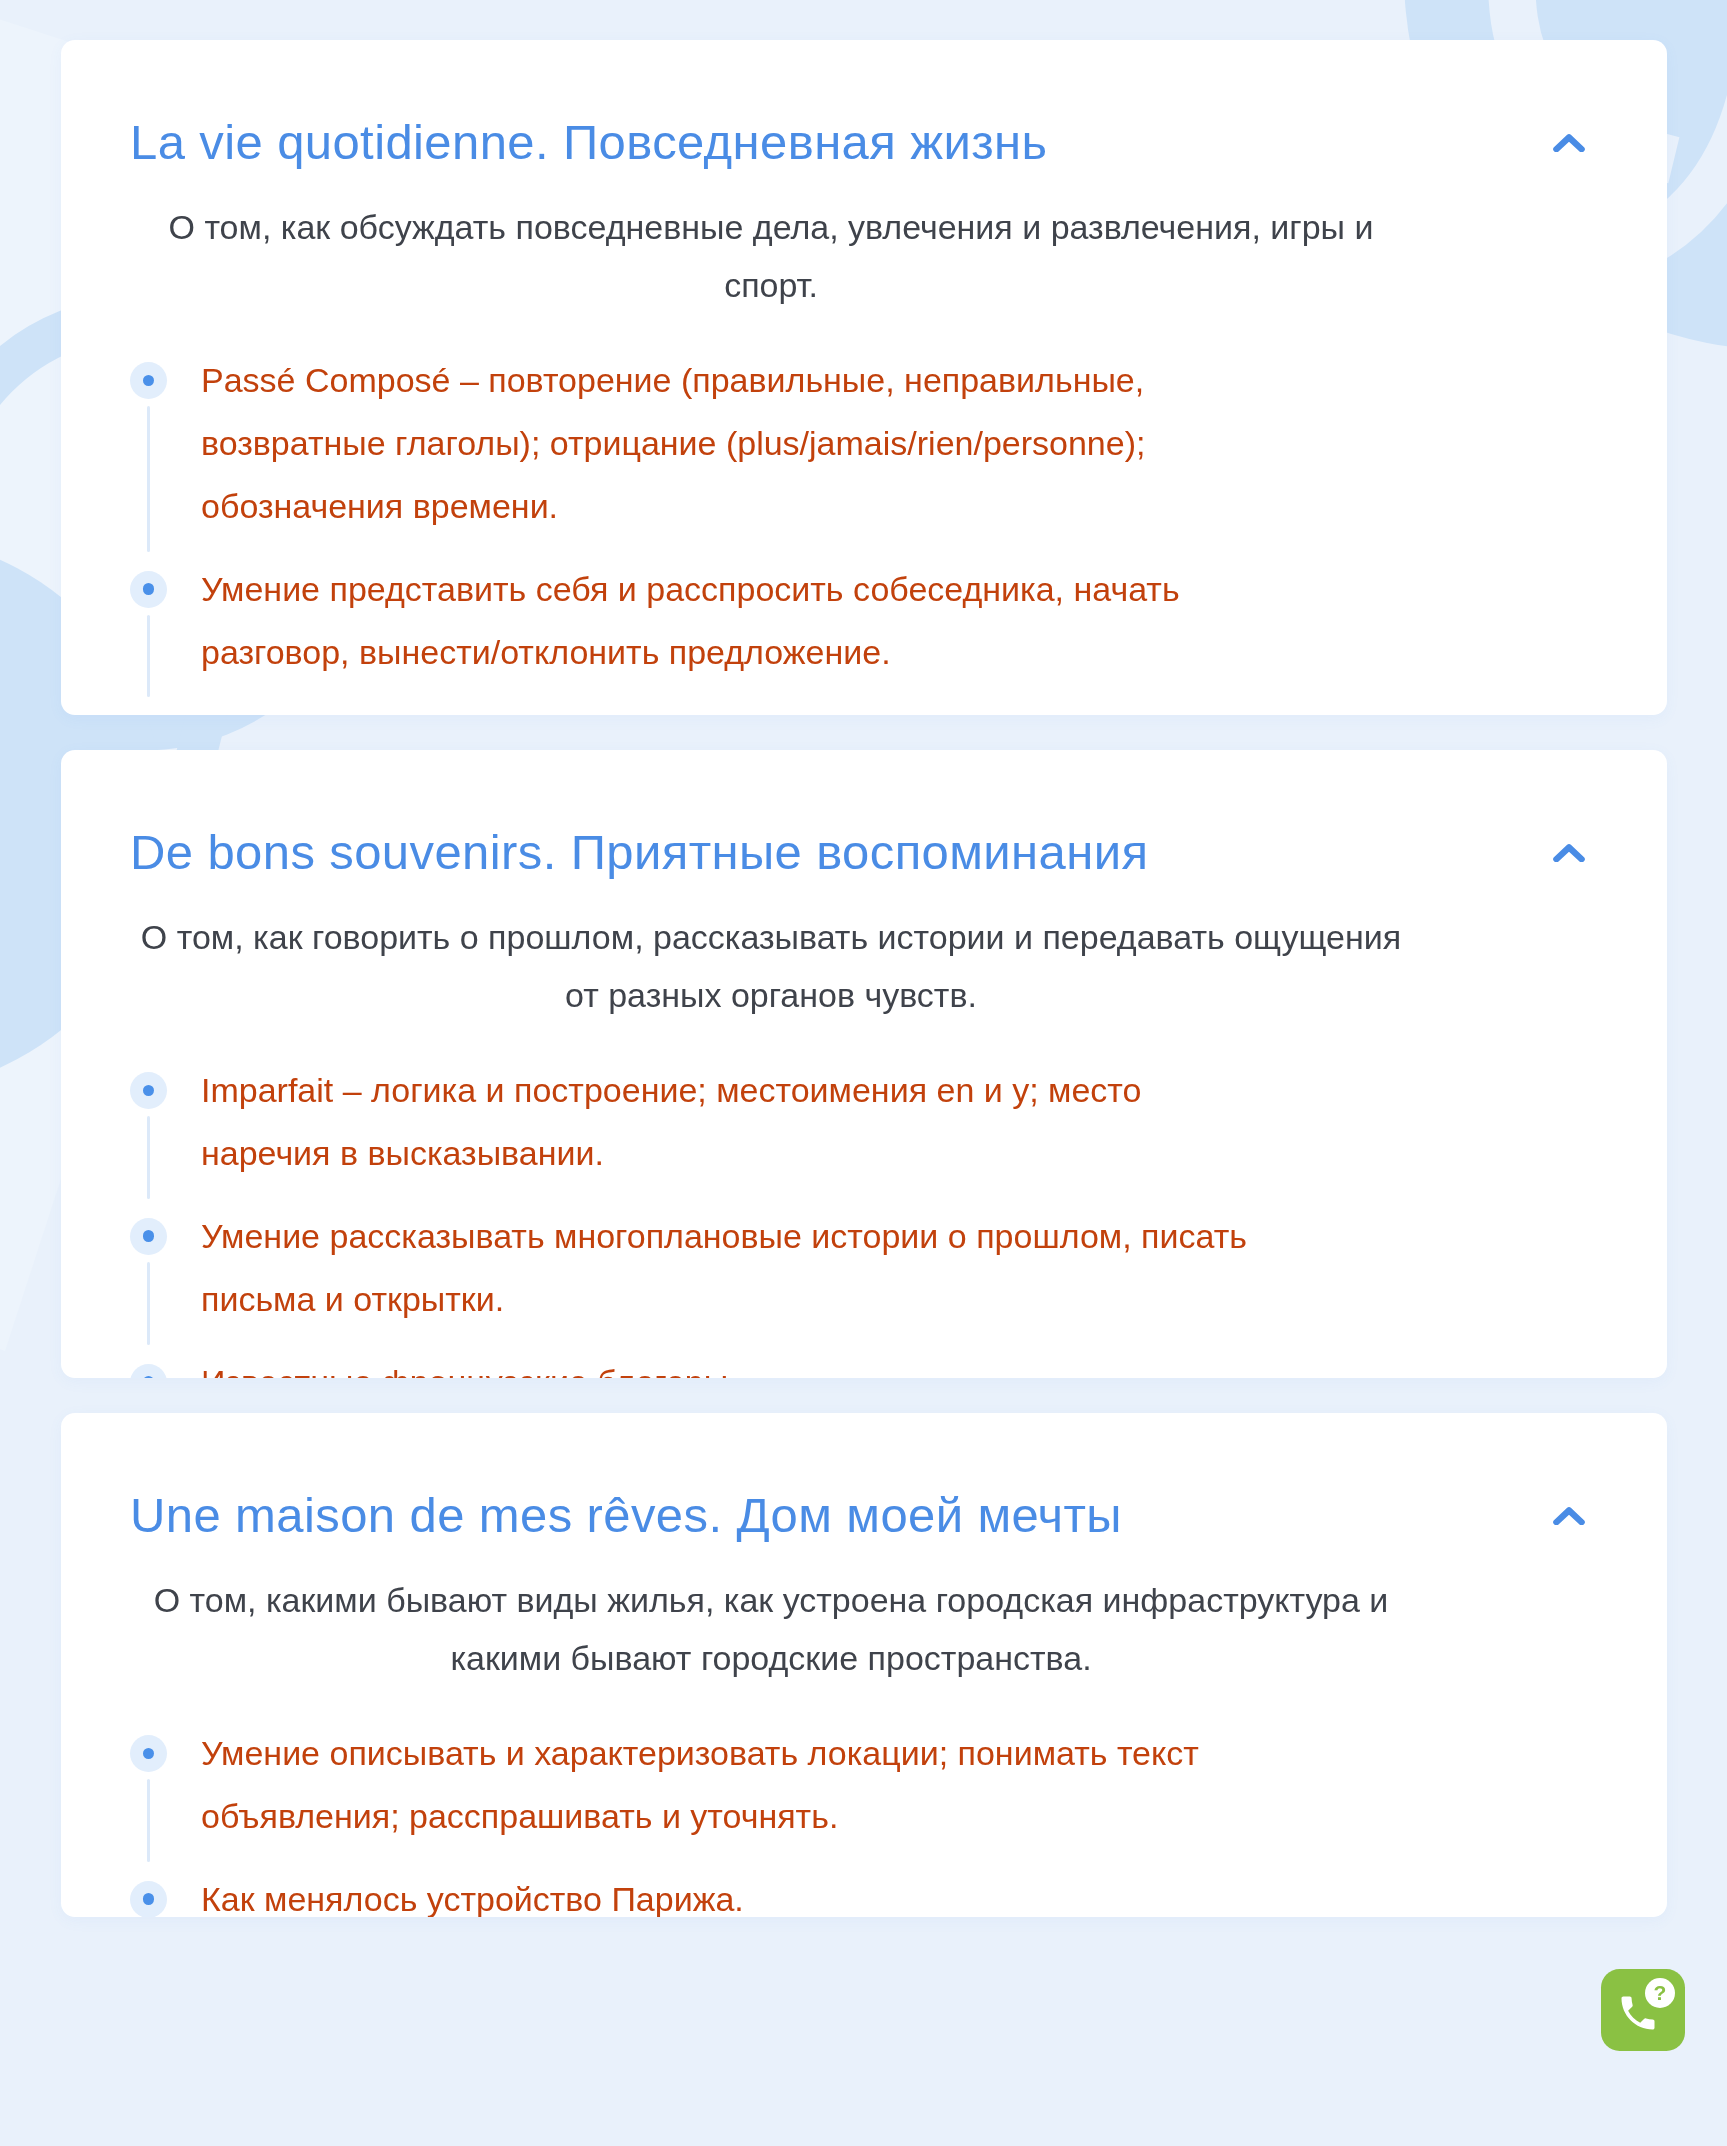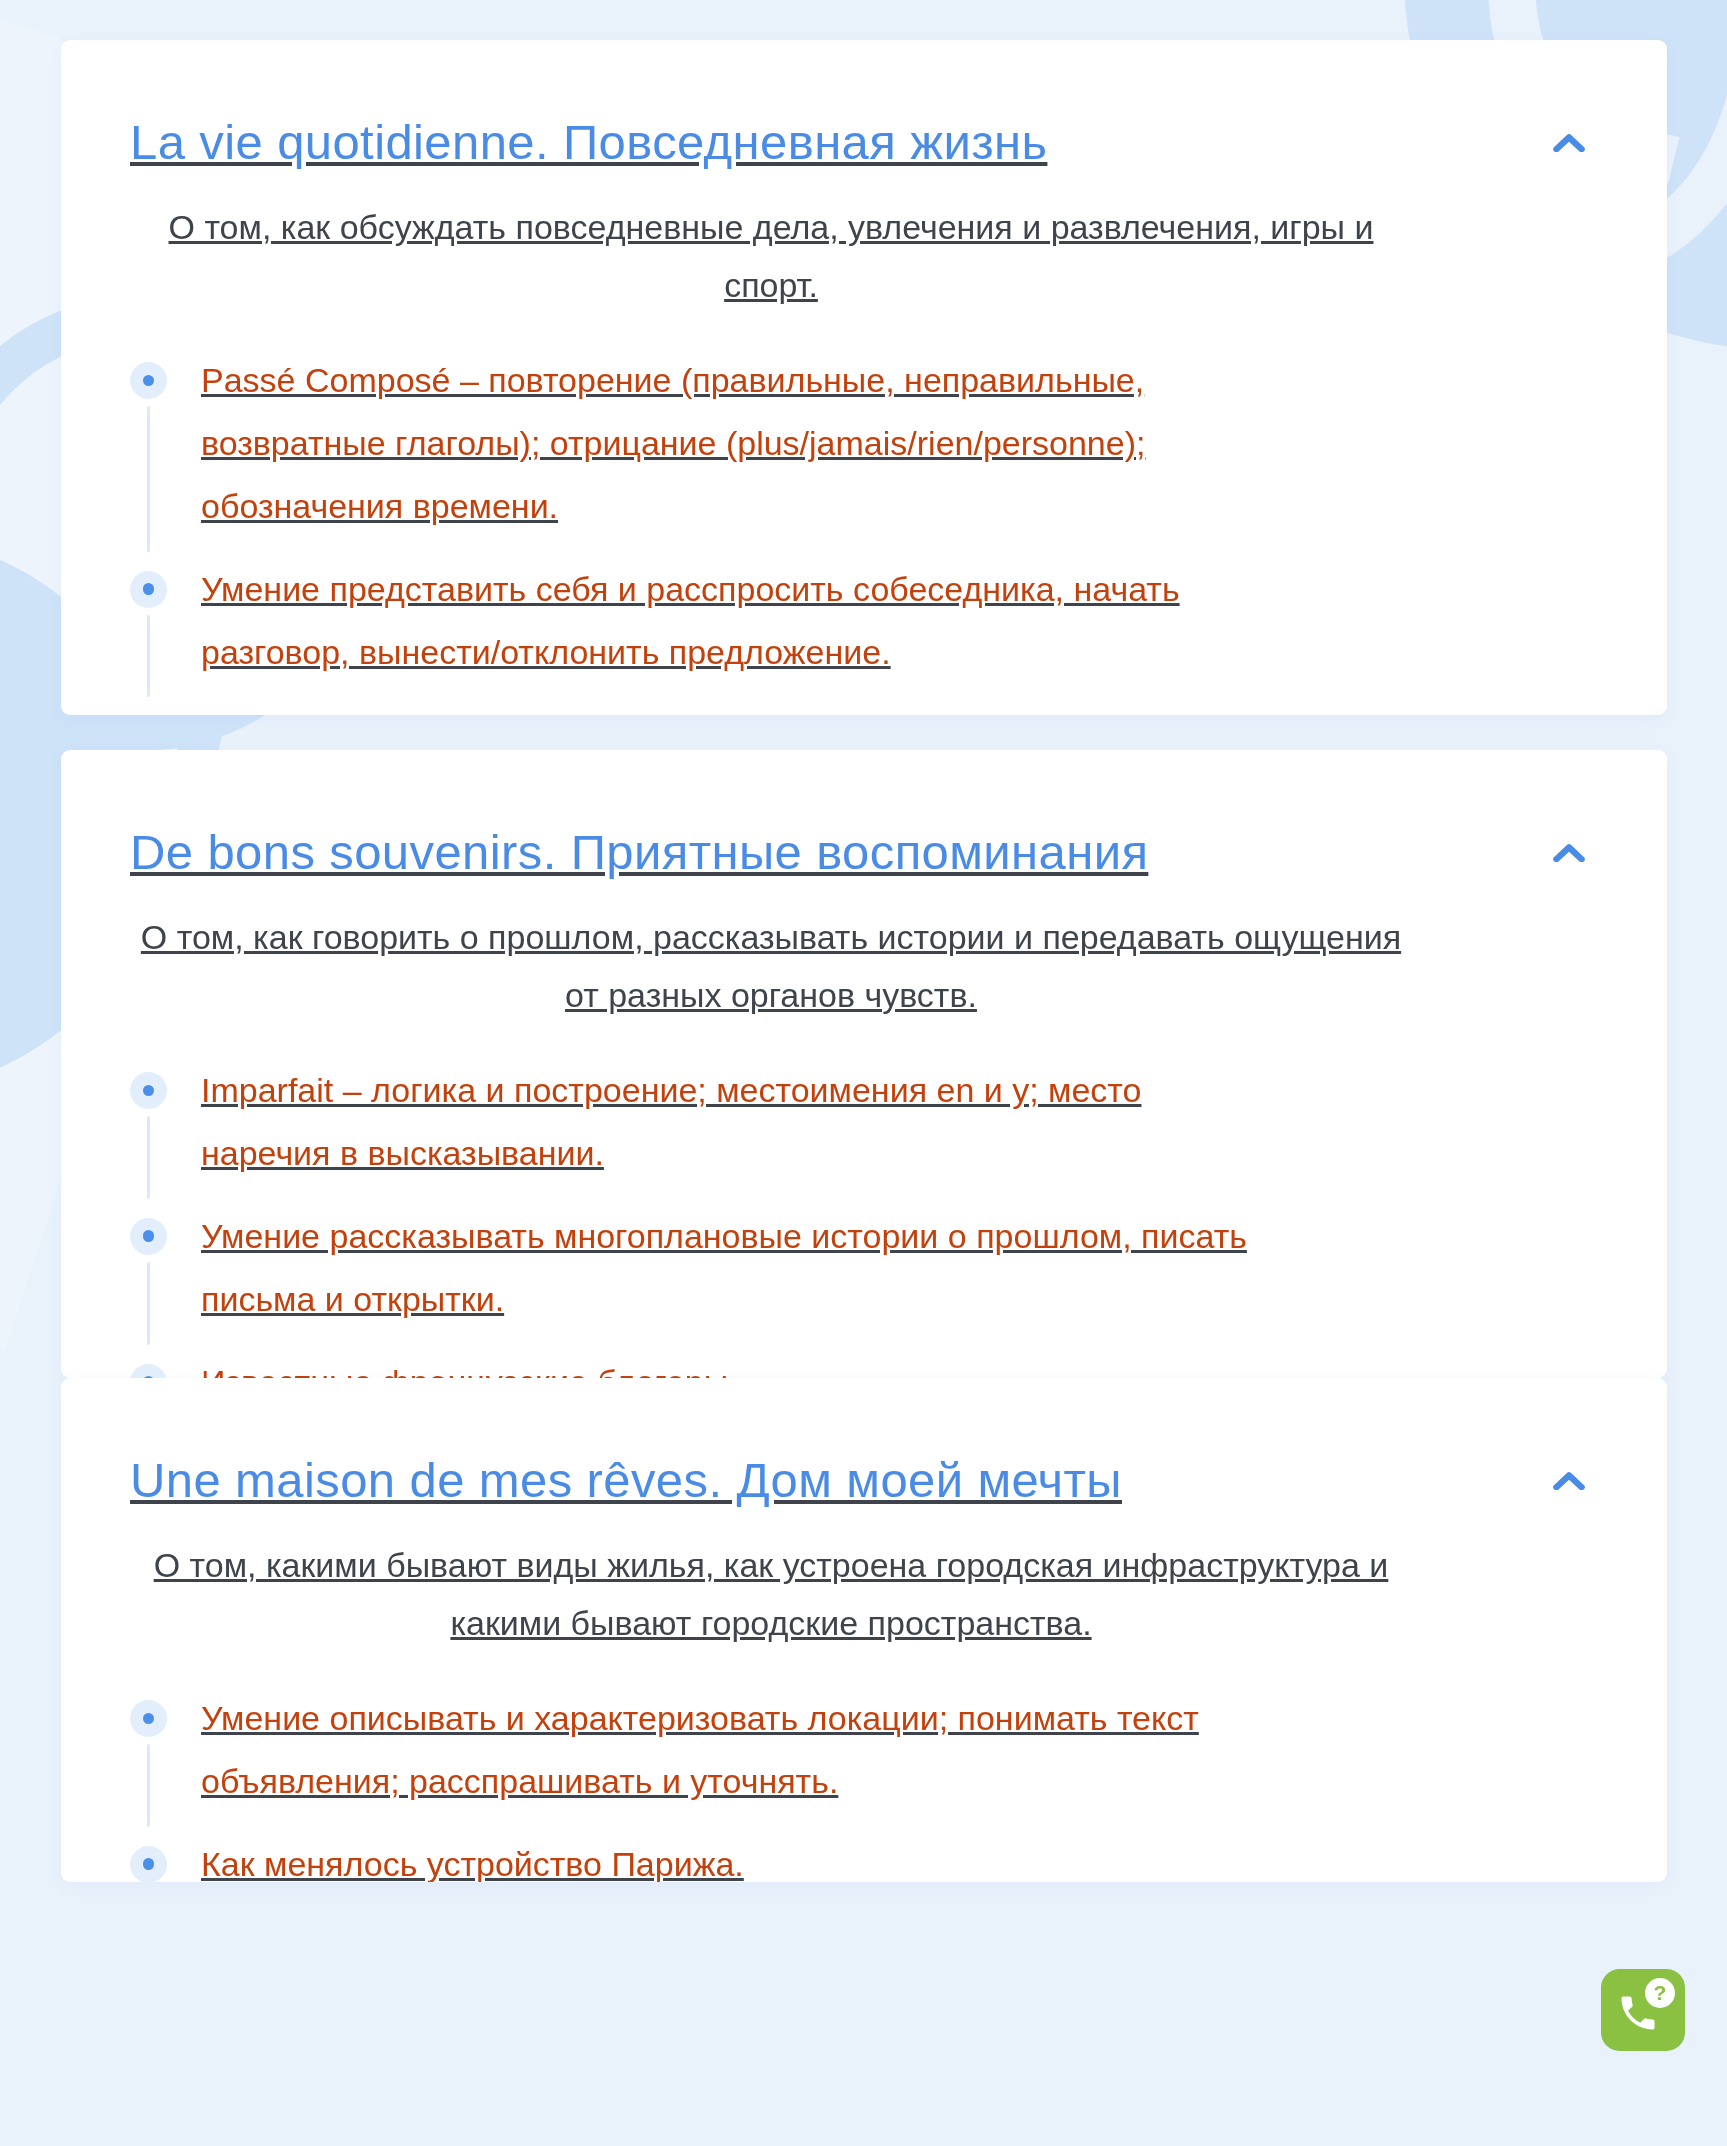--- a/index.html
+++ b/index.html
@@ -9,28 +9,27 @@
     background:#e9f1fb;
     overflow:hidden;
     font-family:"Liberation Sans","DejaVu Sans",sans-serif;
     color:#3f434b;
   }
   .bg-decor{position:absolute;inset:0;z-index:0;}
   .cards{position:absolute;left:61px;top:40px;width:1606px;z-index:1;}
   .card{
     box-sizing:border-box;
     background:#ffffff;
-    border-radius:9px;
+    border-radius:14px;
     padding:76px 76px 59px 69px;
     overflow:hidden;
     box-shadow:0 3.4px 15px rgba(74,140,229,0.05);
-    text-decoration:underline;
   }
   .card-1{height:675px;margin-bottom:35px;}
-  .card-2{height:628px;}
+  .card-2{height:628px;margin-bottom:35px;}
   .card-3{height:504px;}
   .card-head{display:flex;align-items:center;}
   .card-title{
     margin:0;flex:1;
     font-size:49px;line-height:1.1;font-weight:400;
     color:#4a8ce5;
     letter-spacing:0.4px;
   }
   .collapse-btn{
     width:44px;height:40px;

